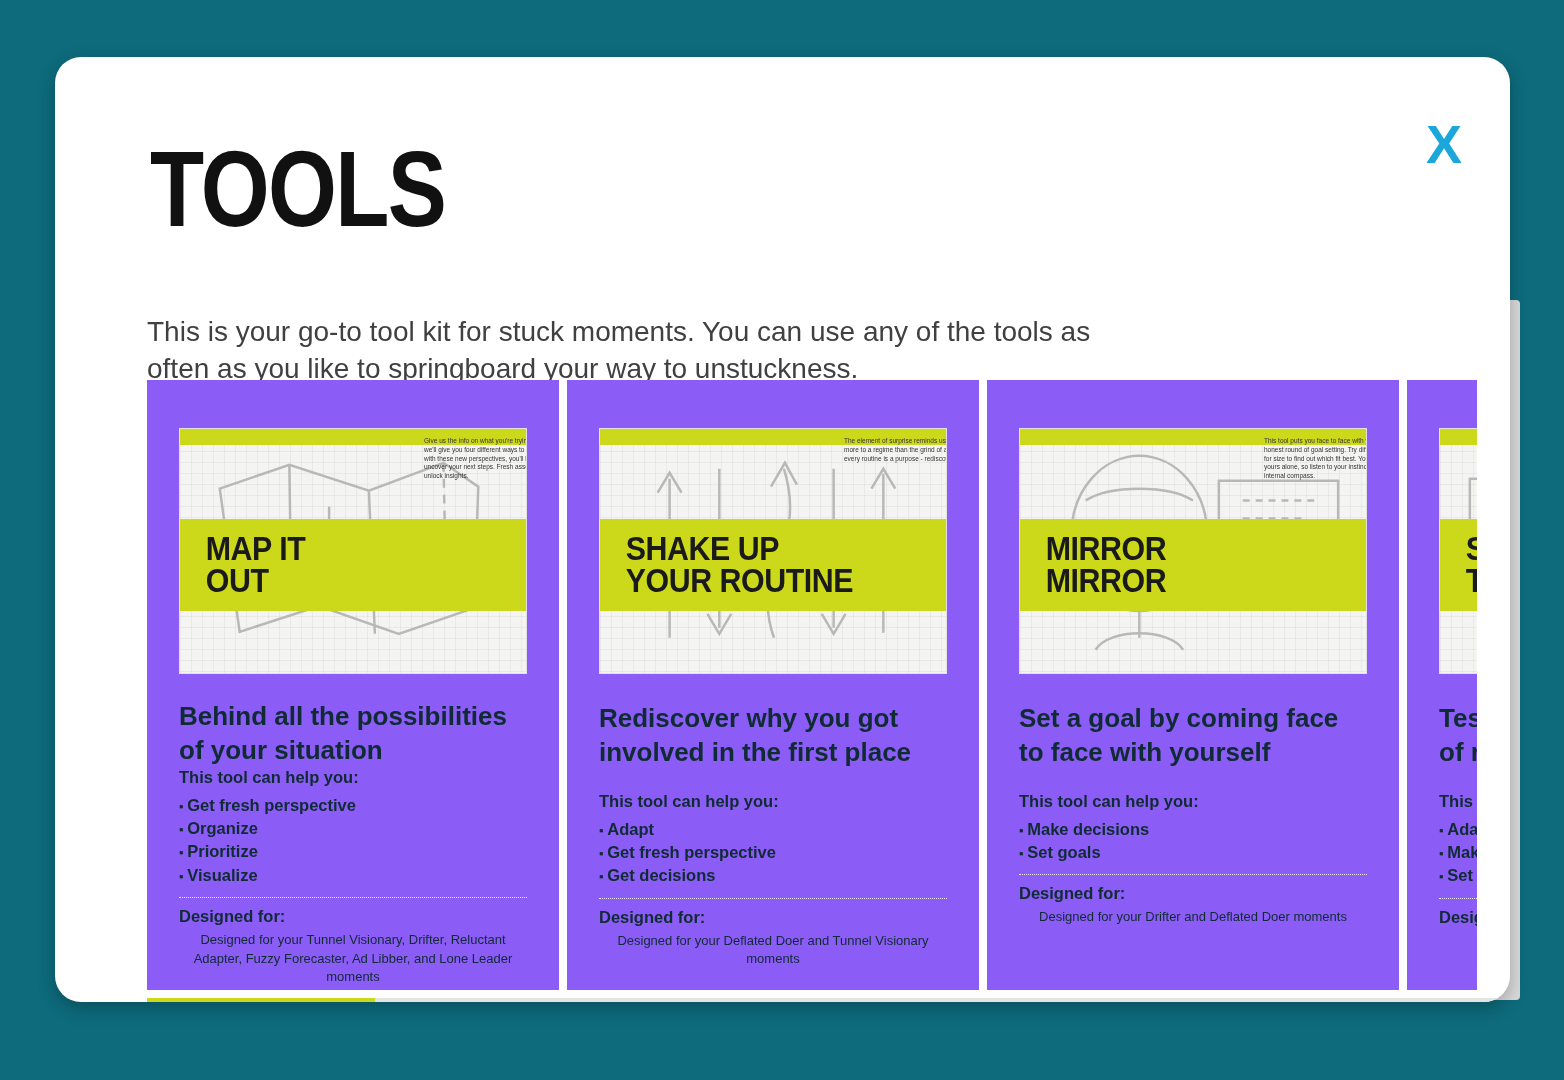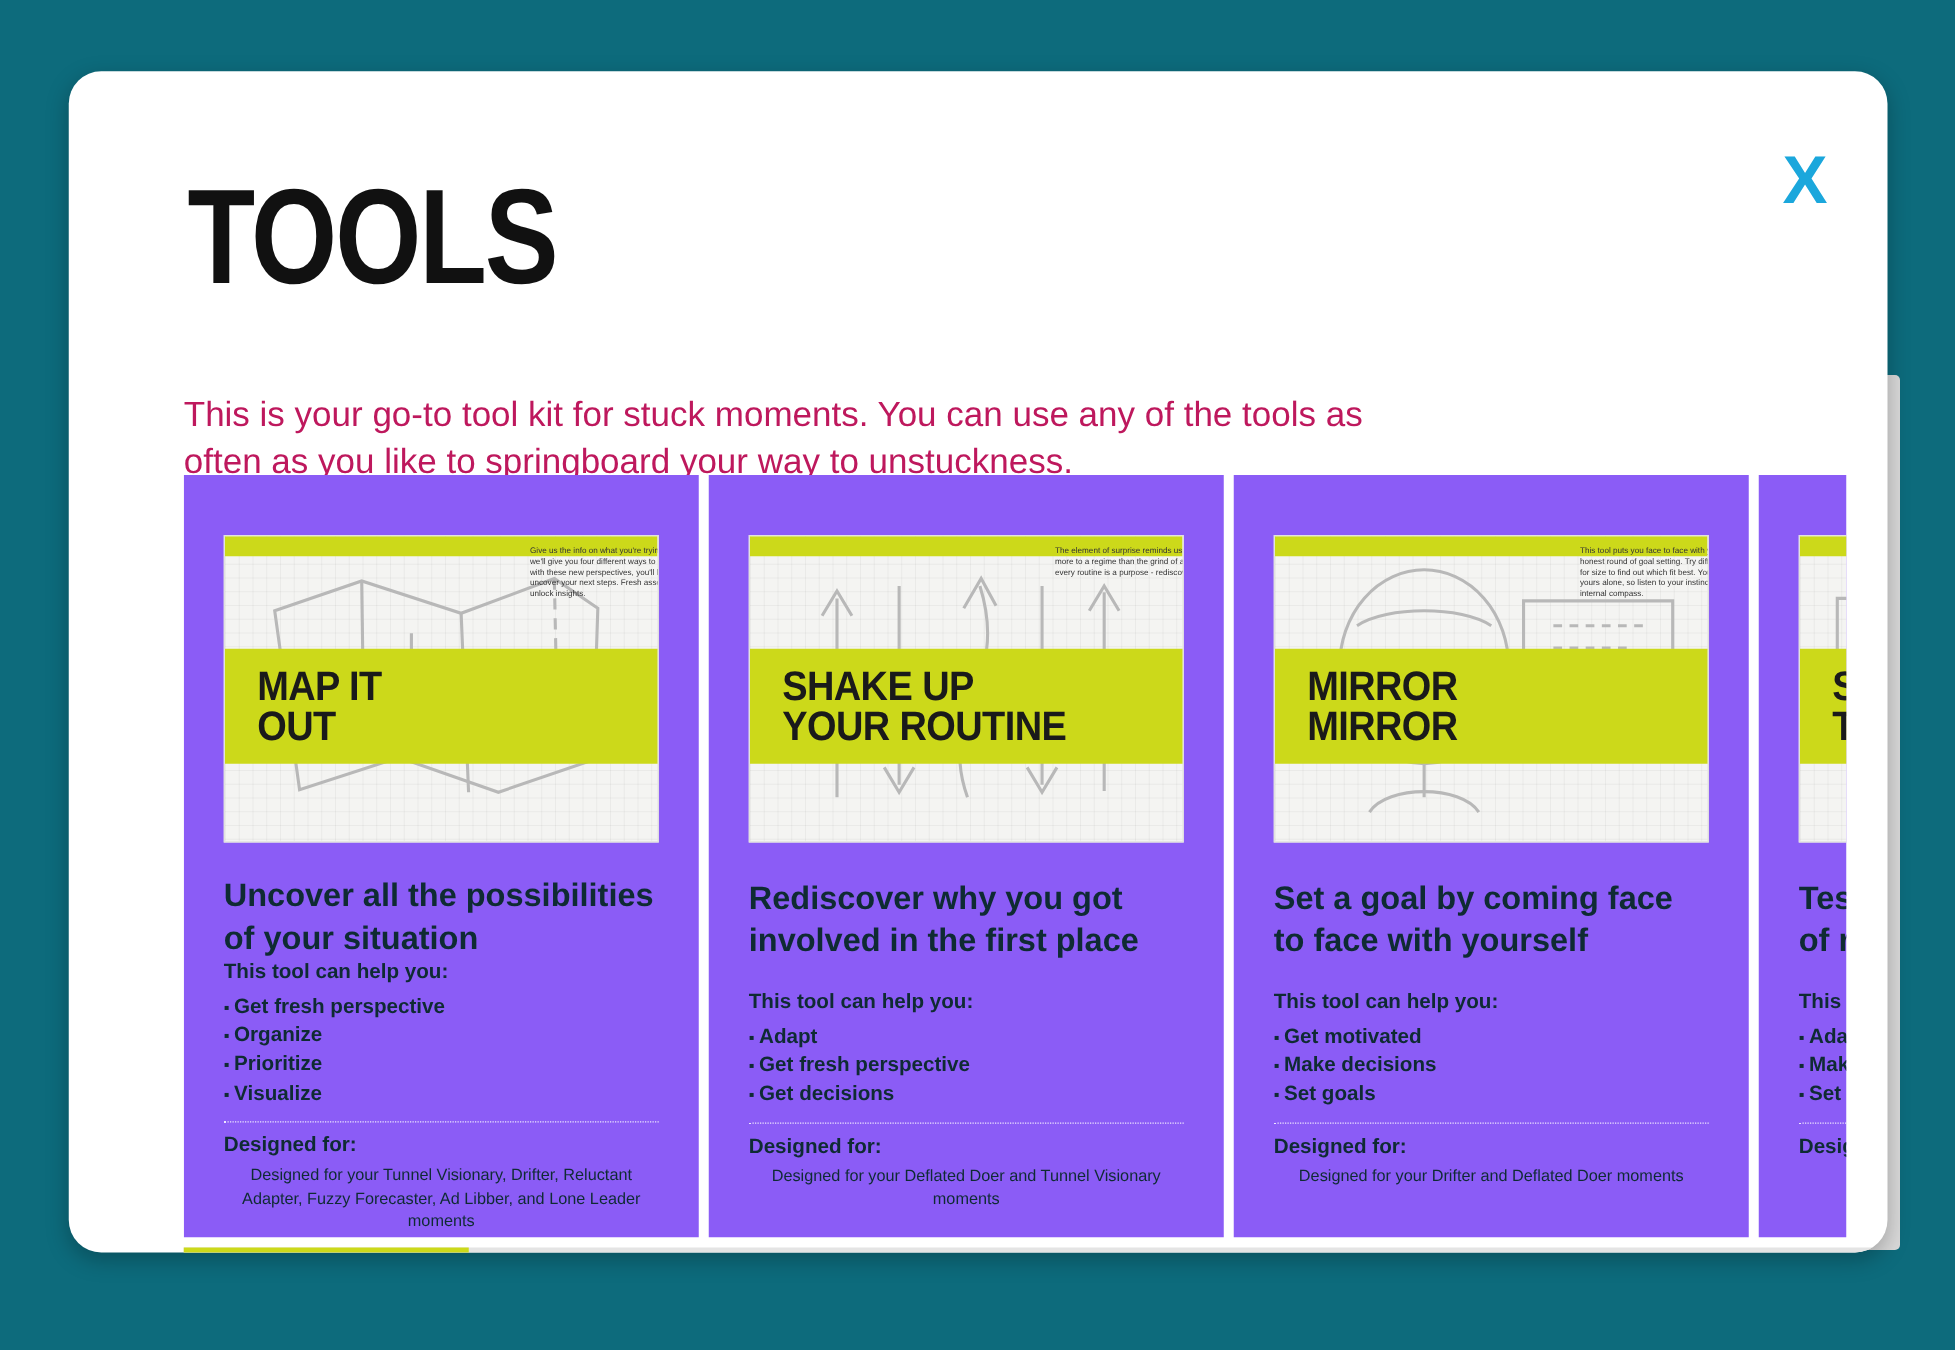--- a/index.html
+++ b/index.html
@@ -77,21 +77,21 @@
     transform-origin: left top;
     margin: 0;
   }
   .intro {
     position: absolute;
     left: 92px;
     top: 228px;
     width: 1000px;
     font-size: 28px;
     line-height: 1.33;
-    color: #be185d;
+    color: #404040;
   }
   
   .carousel {
     position: absolute;
     left: 92px;
     top: 323px;
     width: 1330px;
     height: 610px;
     overflow: hidden;
     display: flex;
@@ -271,21 +271,21 @@
           </svg>
           <div class="label-band">
             <div class="band-title">MAP IT
 OUT</div>
 
           </div>
           <div class="band-blurb">Give us the info on what you're trying to do, and we'll give you four different ways to look at it. Armed with these new perspectives, you'll be able to uncover your next steps.
 
 Fresh assessment will unlock insights.</div>
         </div>
-        <div class="card-heading">Uncover all the possibilities of your situation</div>
+        <div class="card-heading">Behind all the possibilities of your situation</div>
         <div class="help-block">
           <div class="help-title">This tool can help you:</div>
           <ul class="help-list">
             <li>Get fresh perspective</li>
             <li>Organize</li>
             <li>Prioritize</li>
             <li>Visualize</li>
           </ul>
         </div>
         <div class="divider"></div>
@@ -355,21 +355,20 @@
 
           </div>
           <div class="band-blurb">This tool puts you face to face with yourself for an honest round of goal setting. Try different ideas on for size to find out which fit best. Your ambitions are yours alone, so listen to your instincts.
 
 Turn on your internal compass.</div>
         </div>
         <div class="card-heading">Set a goal by coming face to face with yourself</div>
         <div class="help-block">
           <div class="help-title">This tool can help you:</div>
           <ul class="help-list">
-            <li>Get motivated</li>
             <li>Make decisions</li>
             <li>Set goals</li>
           </ul>
         </div>
         <div class="divider"></div>
         <div class="designed-block">
           <div class="designed-title">Designed for:</div>
           <div class="designed-text">Designed for your Drifter and Deflated Doer moments</div>
         </div>
       </div>

